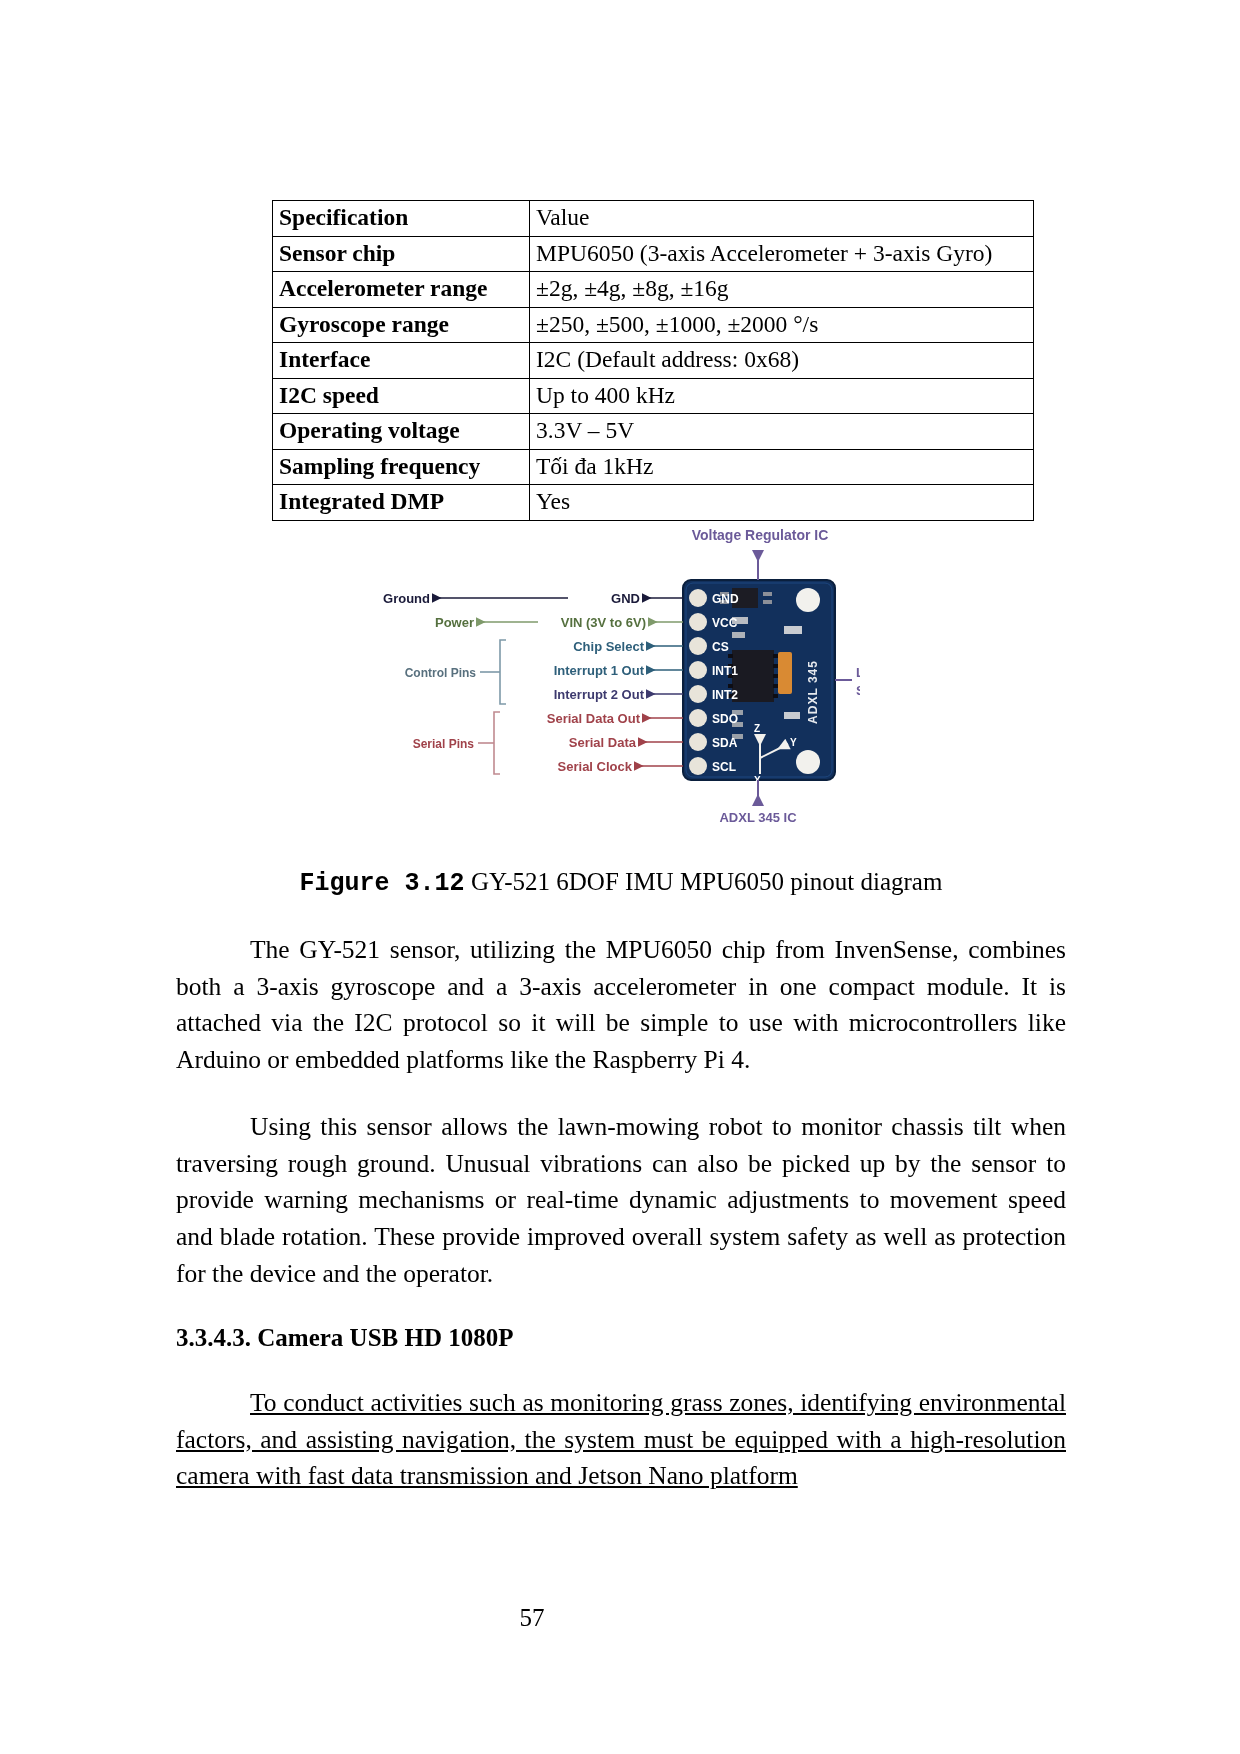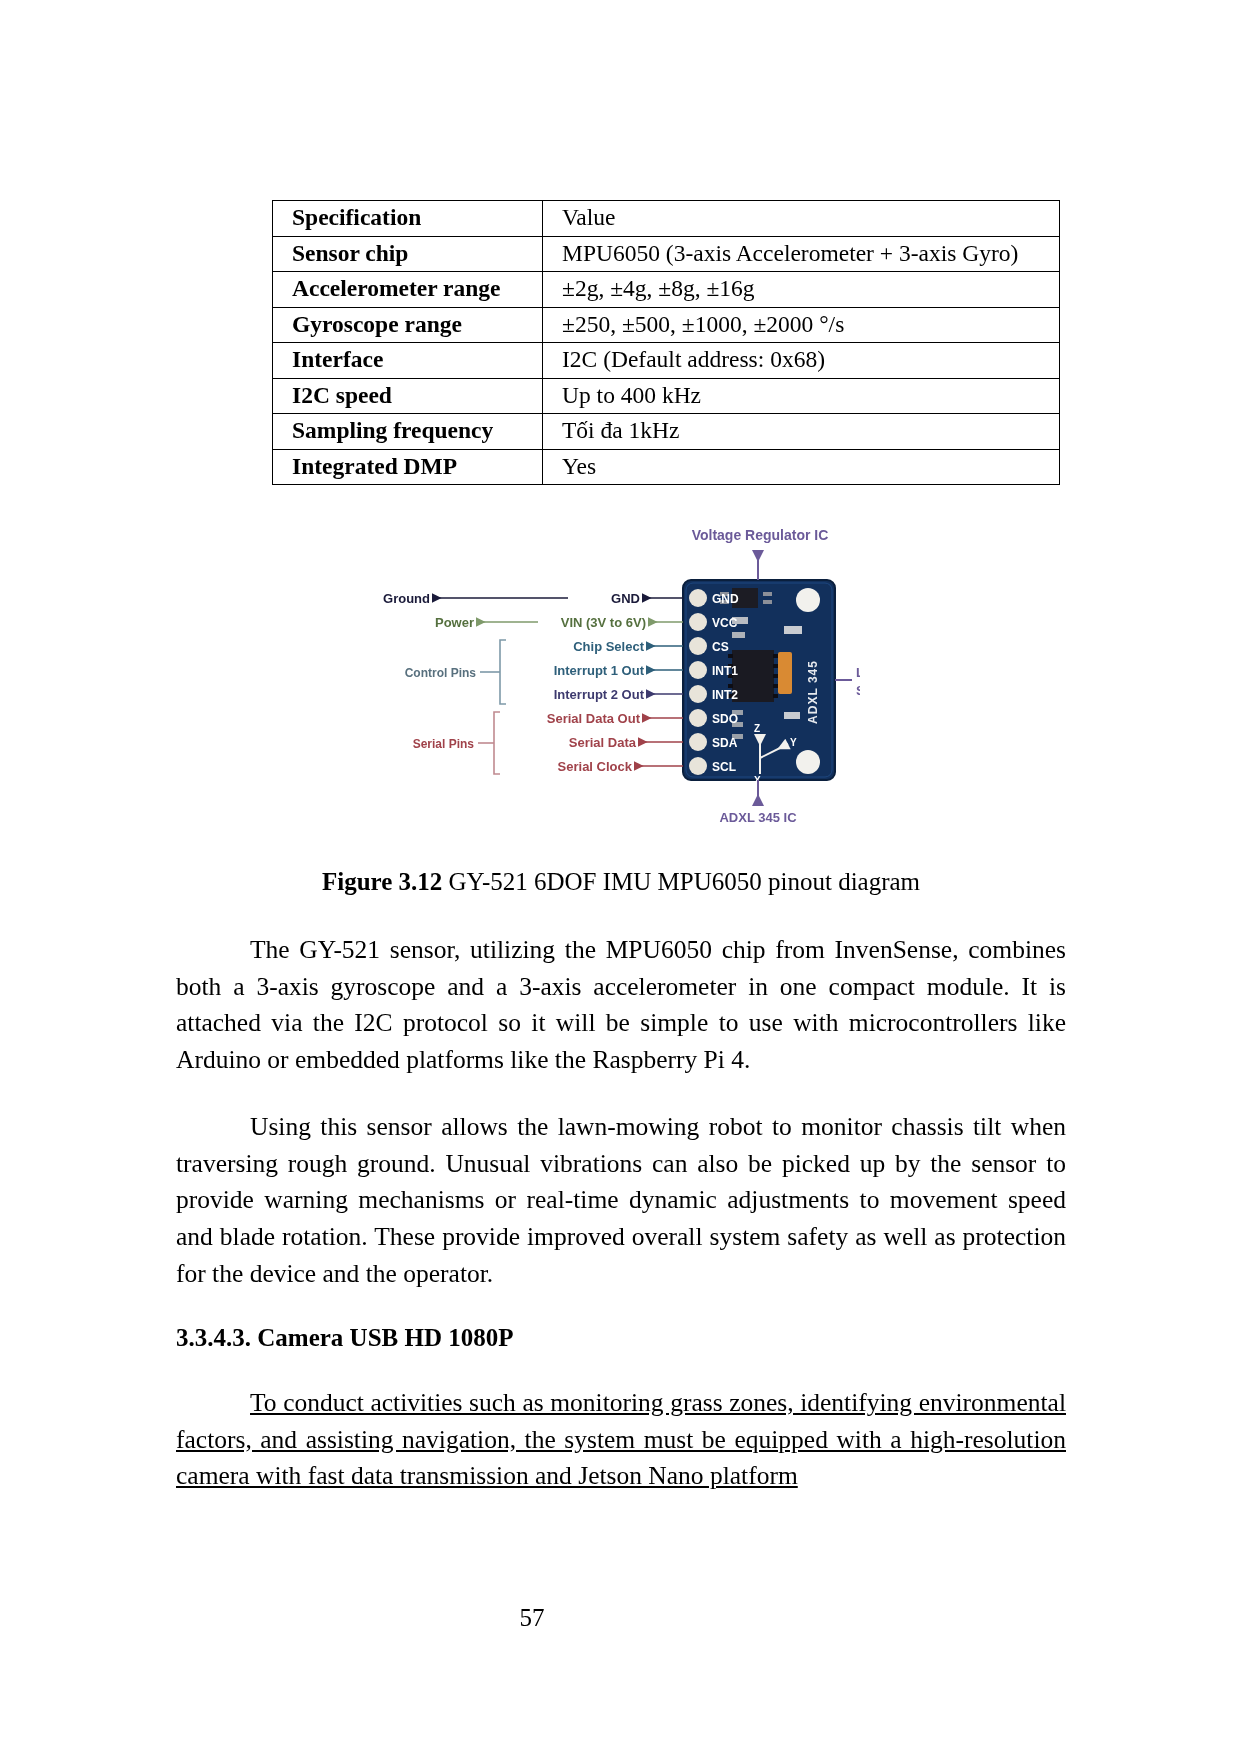--- a/index.html
+++ b/index.html
@@ -45,21 +45,21 @@
     top: 200px;
     width: 733px;
   }
   table.spec {
     border-collapse: collapse;
     width: 733px;
     table-layout: fixed;
   }
   table.spec td {
     border: 1.6px solid #000;
-    padding: 2px 7px 4px 19px;
+    padding: 2px 7px 4px 6px;
     font-size: 23.5px;
     line-height: 1.12;
     height: 28.5px;
     vertical-align: middle;
     white-space: nowrap;
     overflow: hidden;
   }
   table.spec td.k {
     width: 243px;
     font-weight: bold;
@@ -87,21 +87,21 @@
 
   .figure-caption {
     position: absolute;
     left: 176px;
     top: 868px;
     width: 890px;
     text-align: center;
     font-size: 25px;
     white-space: nowrap;
   }
-  .figure-caption .lbl { font-weight: bold; }
+  .figure-caption .lbl { font-weight: bold; font-family: Liberation Mono, monospace; }
 
   
   .body-col {
     position: absolute;
     left: 176px;
     top: 932px;
     width: 890px;
   }
   p.para {
     margin: 0 0 30px 0;
@@ -155,20 +155,24 @@
           <td class="k">Gyroscope range</td>
           <td class="v">±250, ±500, ±1000, ±2000 °/s</td>
         </tr>
         <tr>
           <td class="k">Interface</td>
           <td class="v">I2C (Default address: 0x68)</td>
         </tr>
         <tr>
           <td class="k">I2C speed</td>
           <td class="v">Up to 400 kHz</td>
+        </tr>
+        <tr>
+          <td class="k">Operating voltage</td>
+          <td class="v">3.3V – 5V</td>
         </tr>
         <tr>
           <td class="k">Sampling frequency</td>
           <td class="v">Tối đa 1kHz</td>
         </tr>
         <tr>
           <td class="k">Integrated DMP</td>
           <td class="v">Yes</td>
         </tr>
       </tbody>

